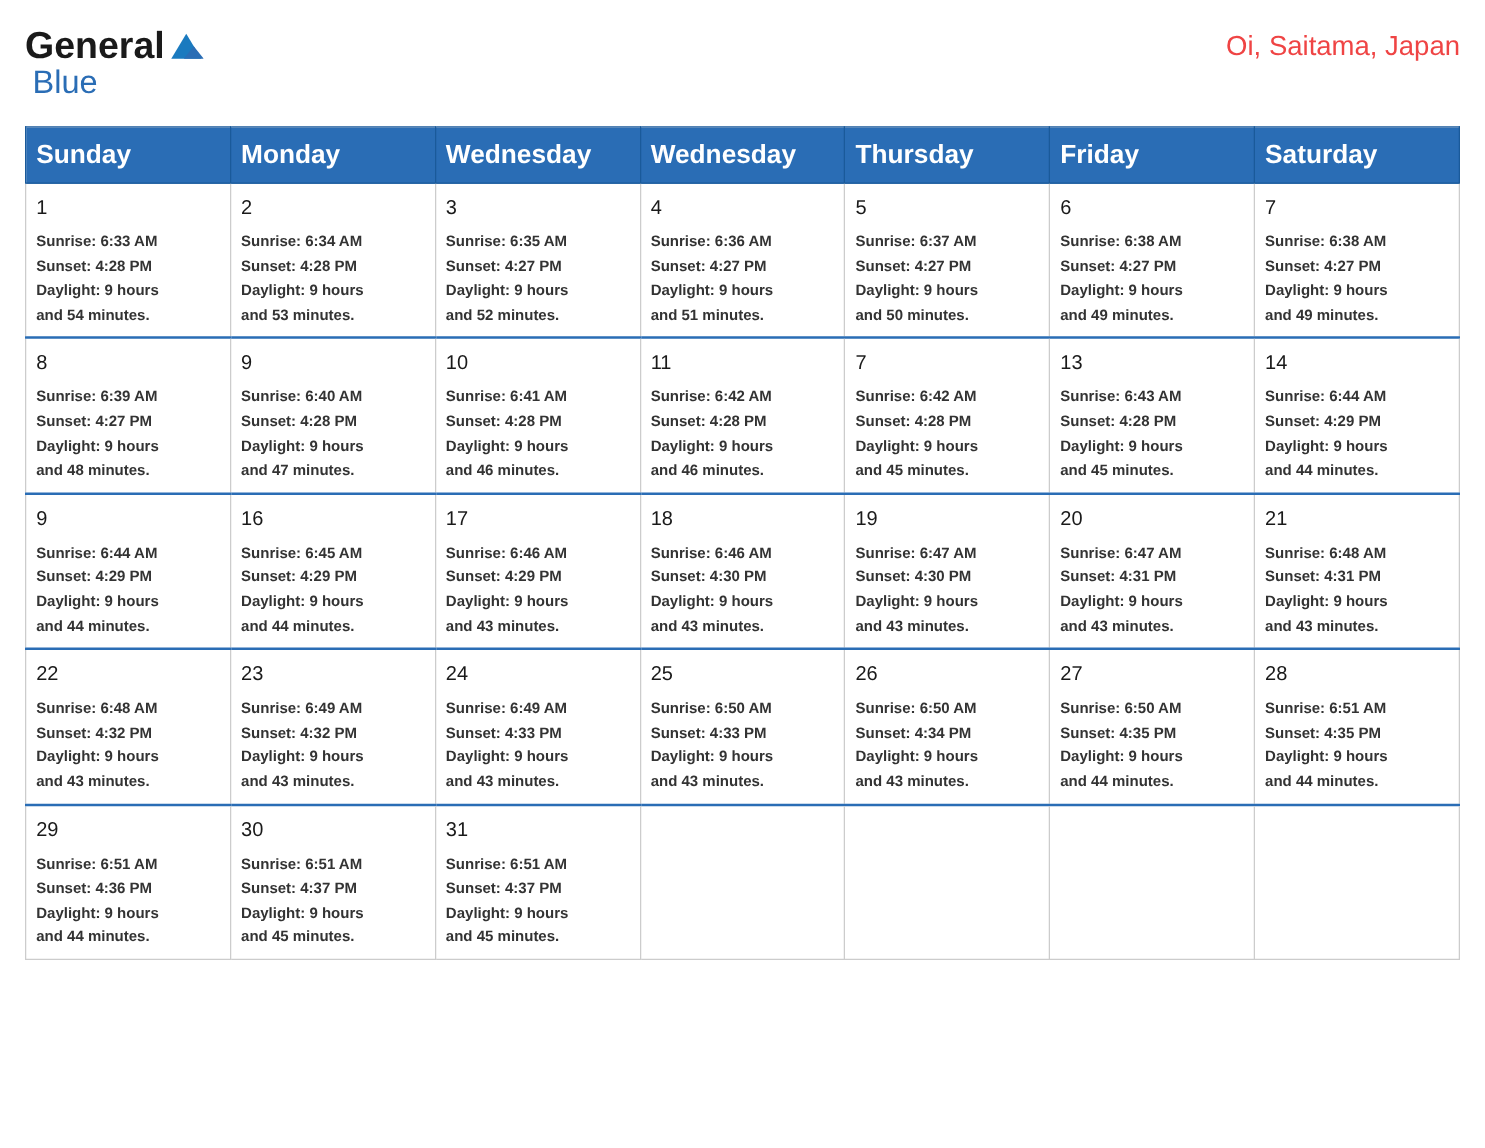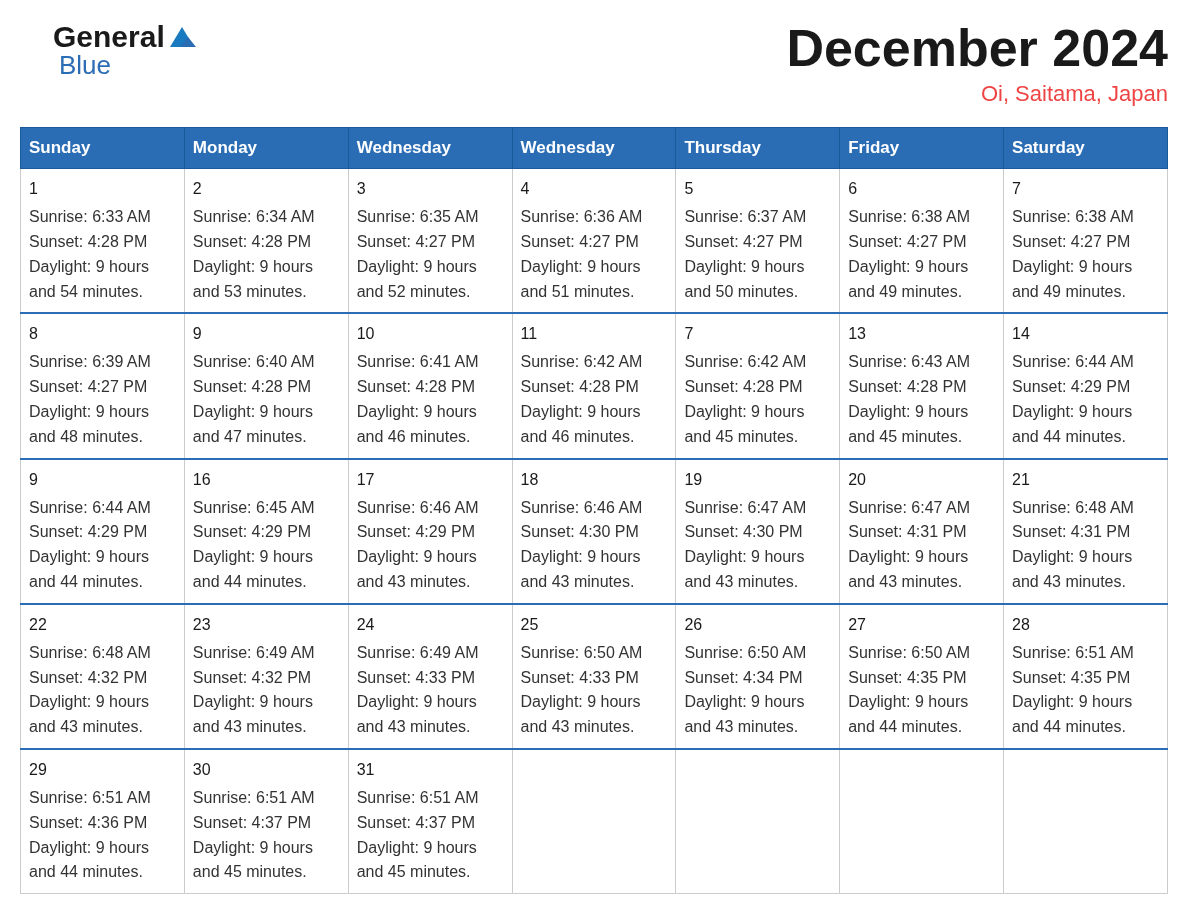--- a/index.html
+++ b/index.html
@@ -8,21 +8,20 @@
       background: #fff;
       width: 1188px;
       min-height: 918px;
       padding: 20px;
     }
     .header {
       display: flex;
       justify-content: space-between;
       align-items: flex-start;
       margin-bottom: 20px;
-      margin-left: 33px;
     }
     .logo {
       display: flex;
       flex-direction: column;
       align-items: flex-start;
     }
     .title-section {
       text-align: right;
     }
     .month-title {
@@ -37,21 +36,21 @@
       margin-top: 4px;
     }
     .calendar-table {
       width: 100%;
       border-collapse: collapse;
       border: 1px solid #999;
     }
     .calendar-table th {
       background-color: #2a6db5;
       color: #fff;
-      font-size: 17px;
+      font-size: 21px;
       font-weight: bold;
       padding: 10px 8px;
       text-align: left;
       border: 1px solid #1a5a9a;
     }
     .calendar-table td {
       vertical-align: top;
       padding: 8px;
       border: 1px solid #ccc;
       width: 14.28%;
@@ -67,23 +66,24 @@
       border-top: none;
     }
     .day-number {
       font-size: 16px;
       font-weight: normal;
       color: #1a1a1a;
       display: block;
       margin-bottom: 4px;
     }
     .day-info {
-      font-size: 16px;
+      font-size: 12px;
       color: #333;
       line-height: 1.55;
+      font-weight: bold;
     }
     .empty-cell {
       background: #fff;
     }
     .logo-row {
       display: flex;
       align-items: center;
     }
     .logo-text-general {
       font-size: 30px;
@@ -103,21 +103,20 @@
           <polygon points="14,4 26,24 2,24" fill="#1a7abf"></polygon>
           <polygon points="20,14 28,24 12,24" fill="#2a6db5"></polygon>
         </svg>
       </span>
     </div>
     <div style="margin-top:-4px;">
       <span style="font-size:26px;font-weight:normal;color:#2a6db5;margin-left:6px;">Blue</span>
     </div>
   </div>
   <div class="title-section">
-    <div class="month-title">December 2024</div>
     <div class="location">Oi, Saitama, Japan</div>
   </div>
 </div>
 
 <table class="calendar-table">
   <thead>
     <tr>
       <th>Sunday</th>
       <th>Monday</th>
       <th>Wednesday</th>

